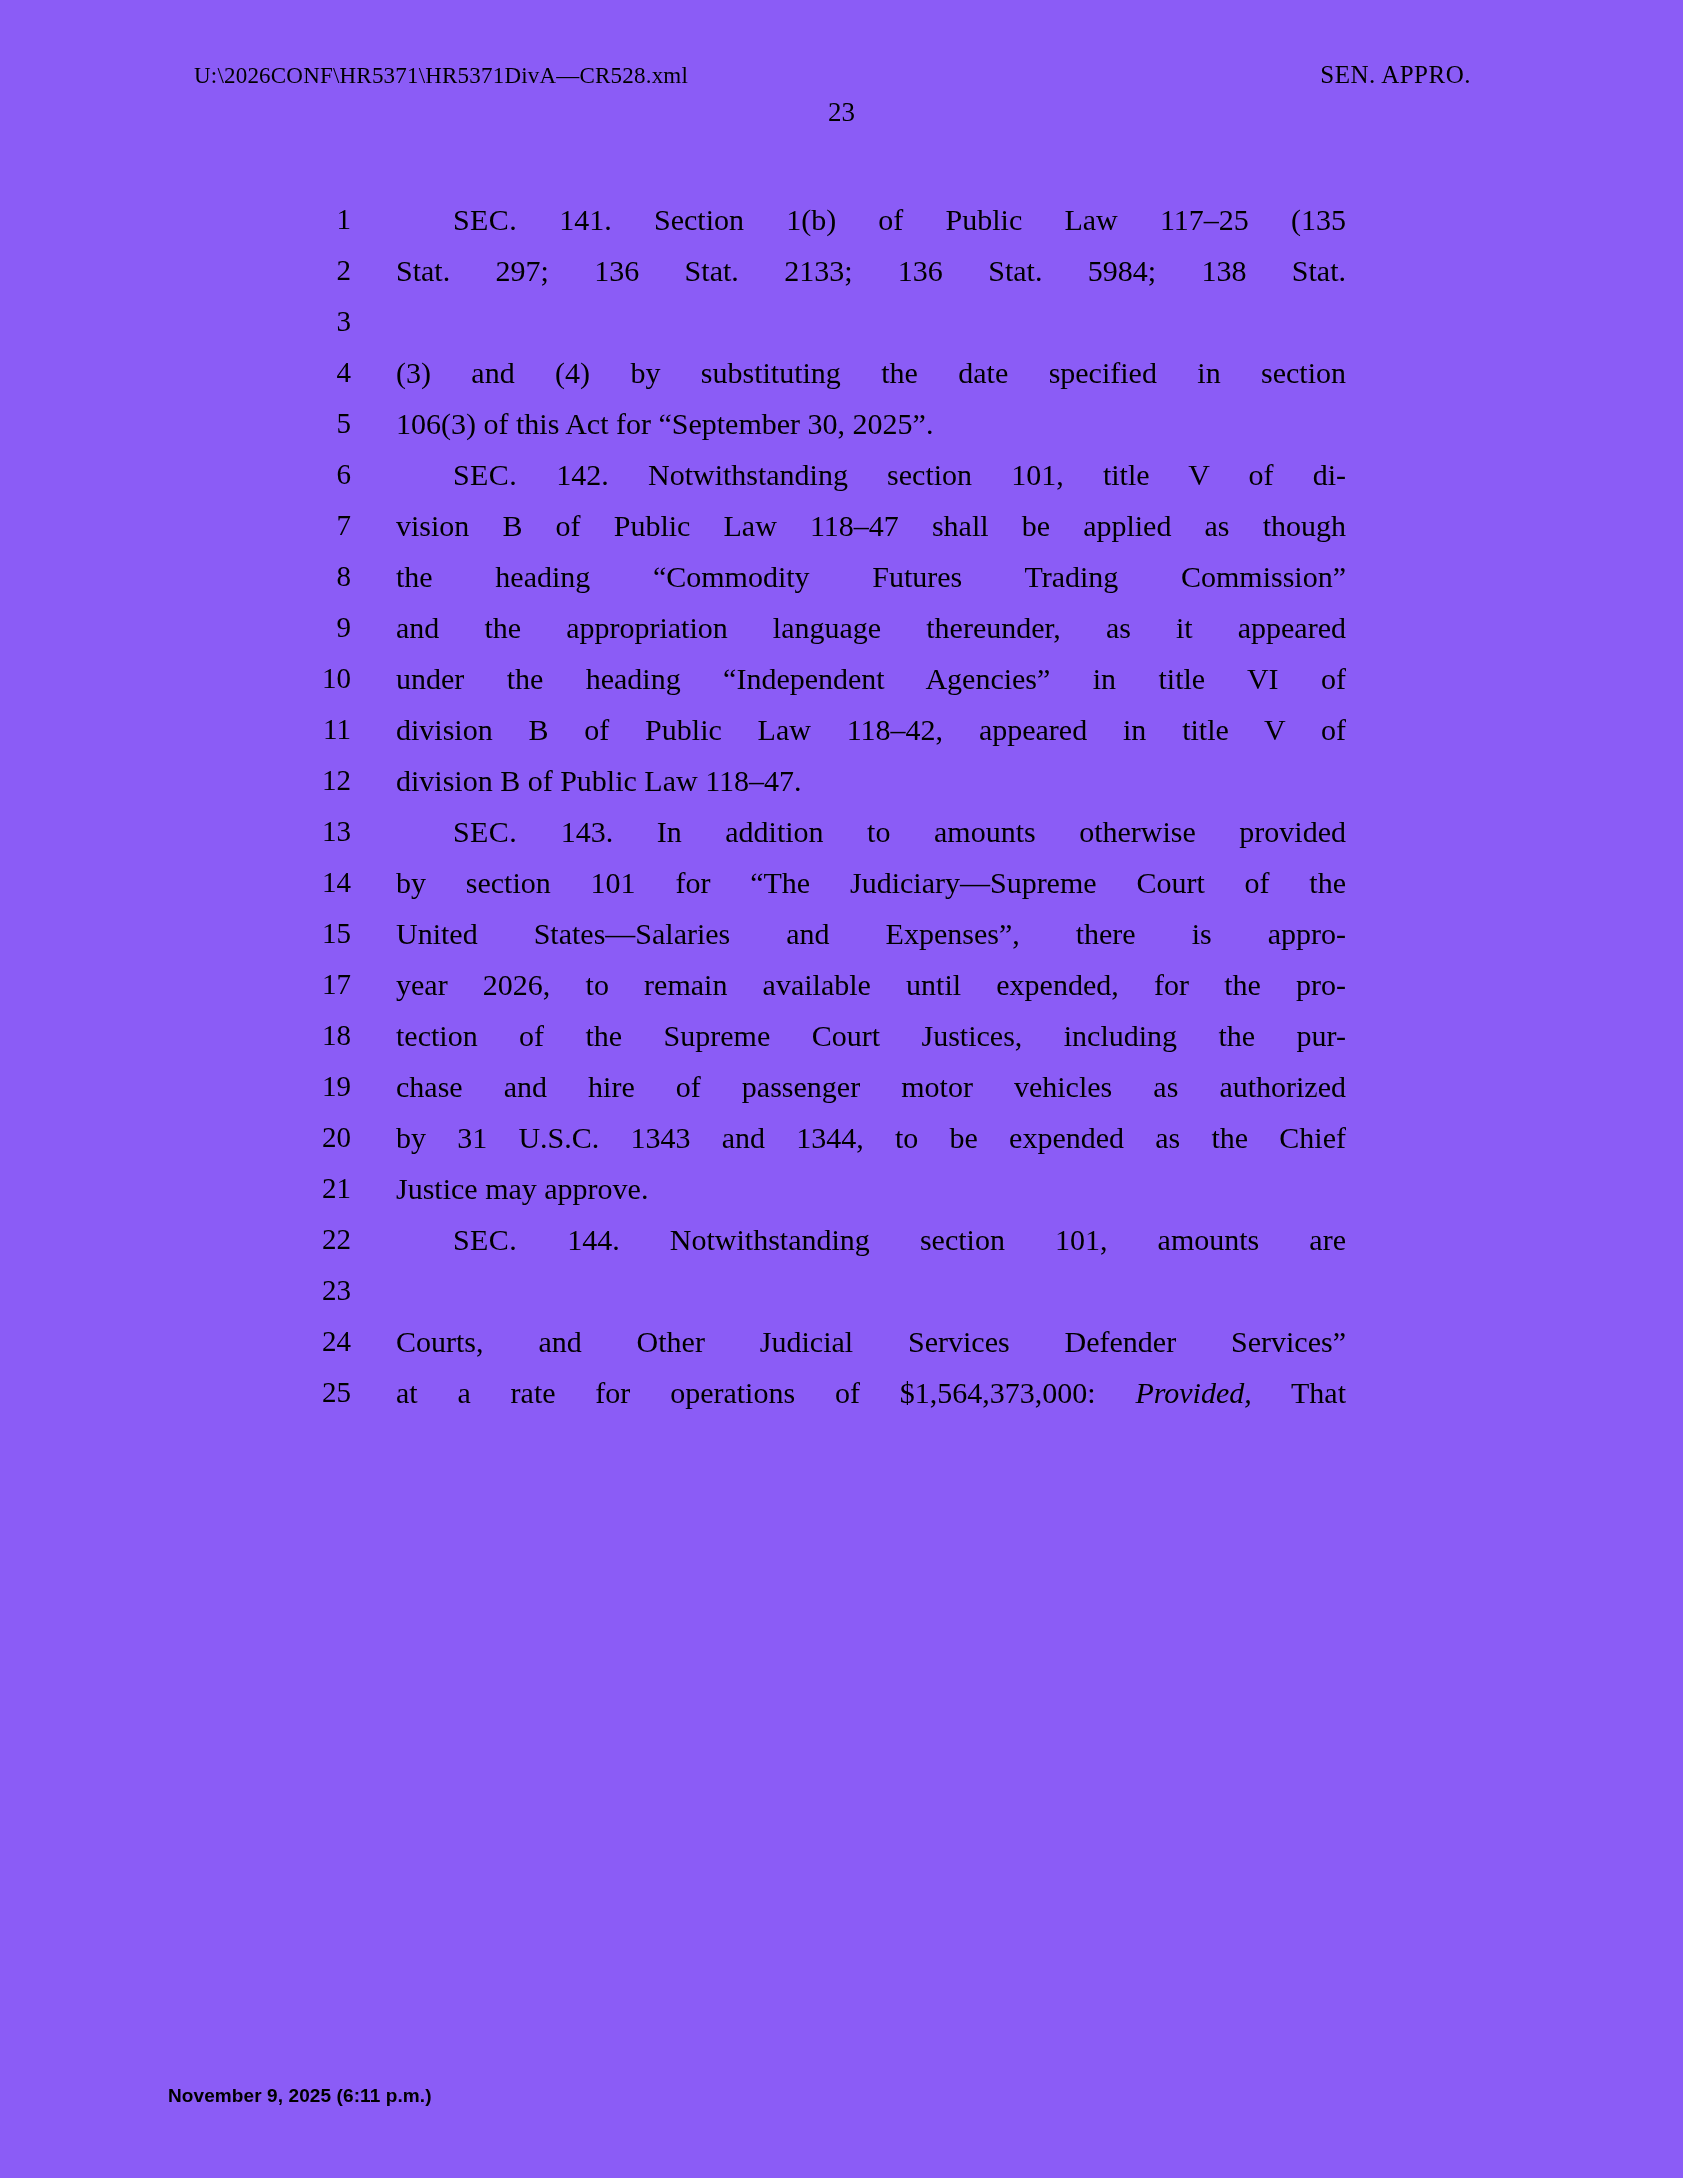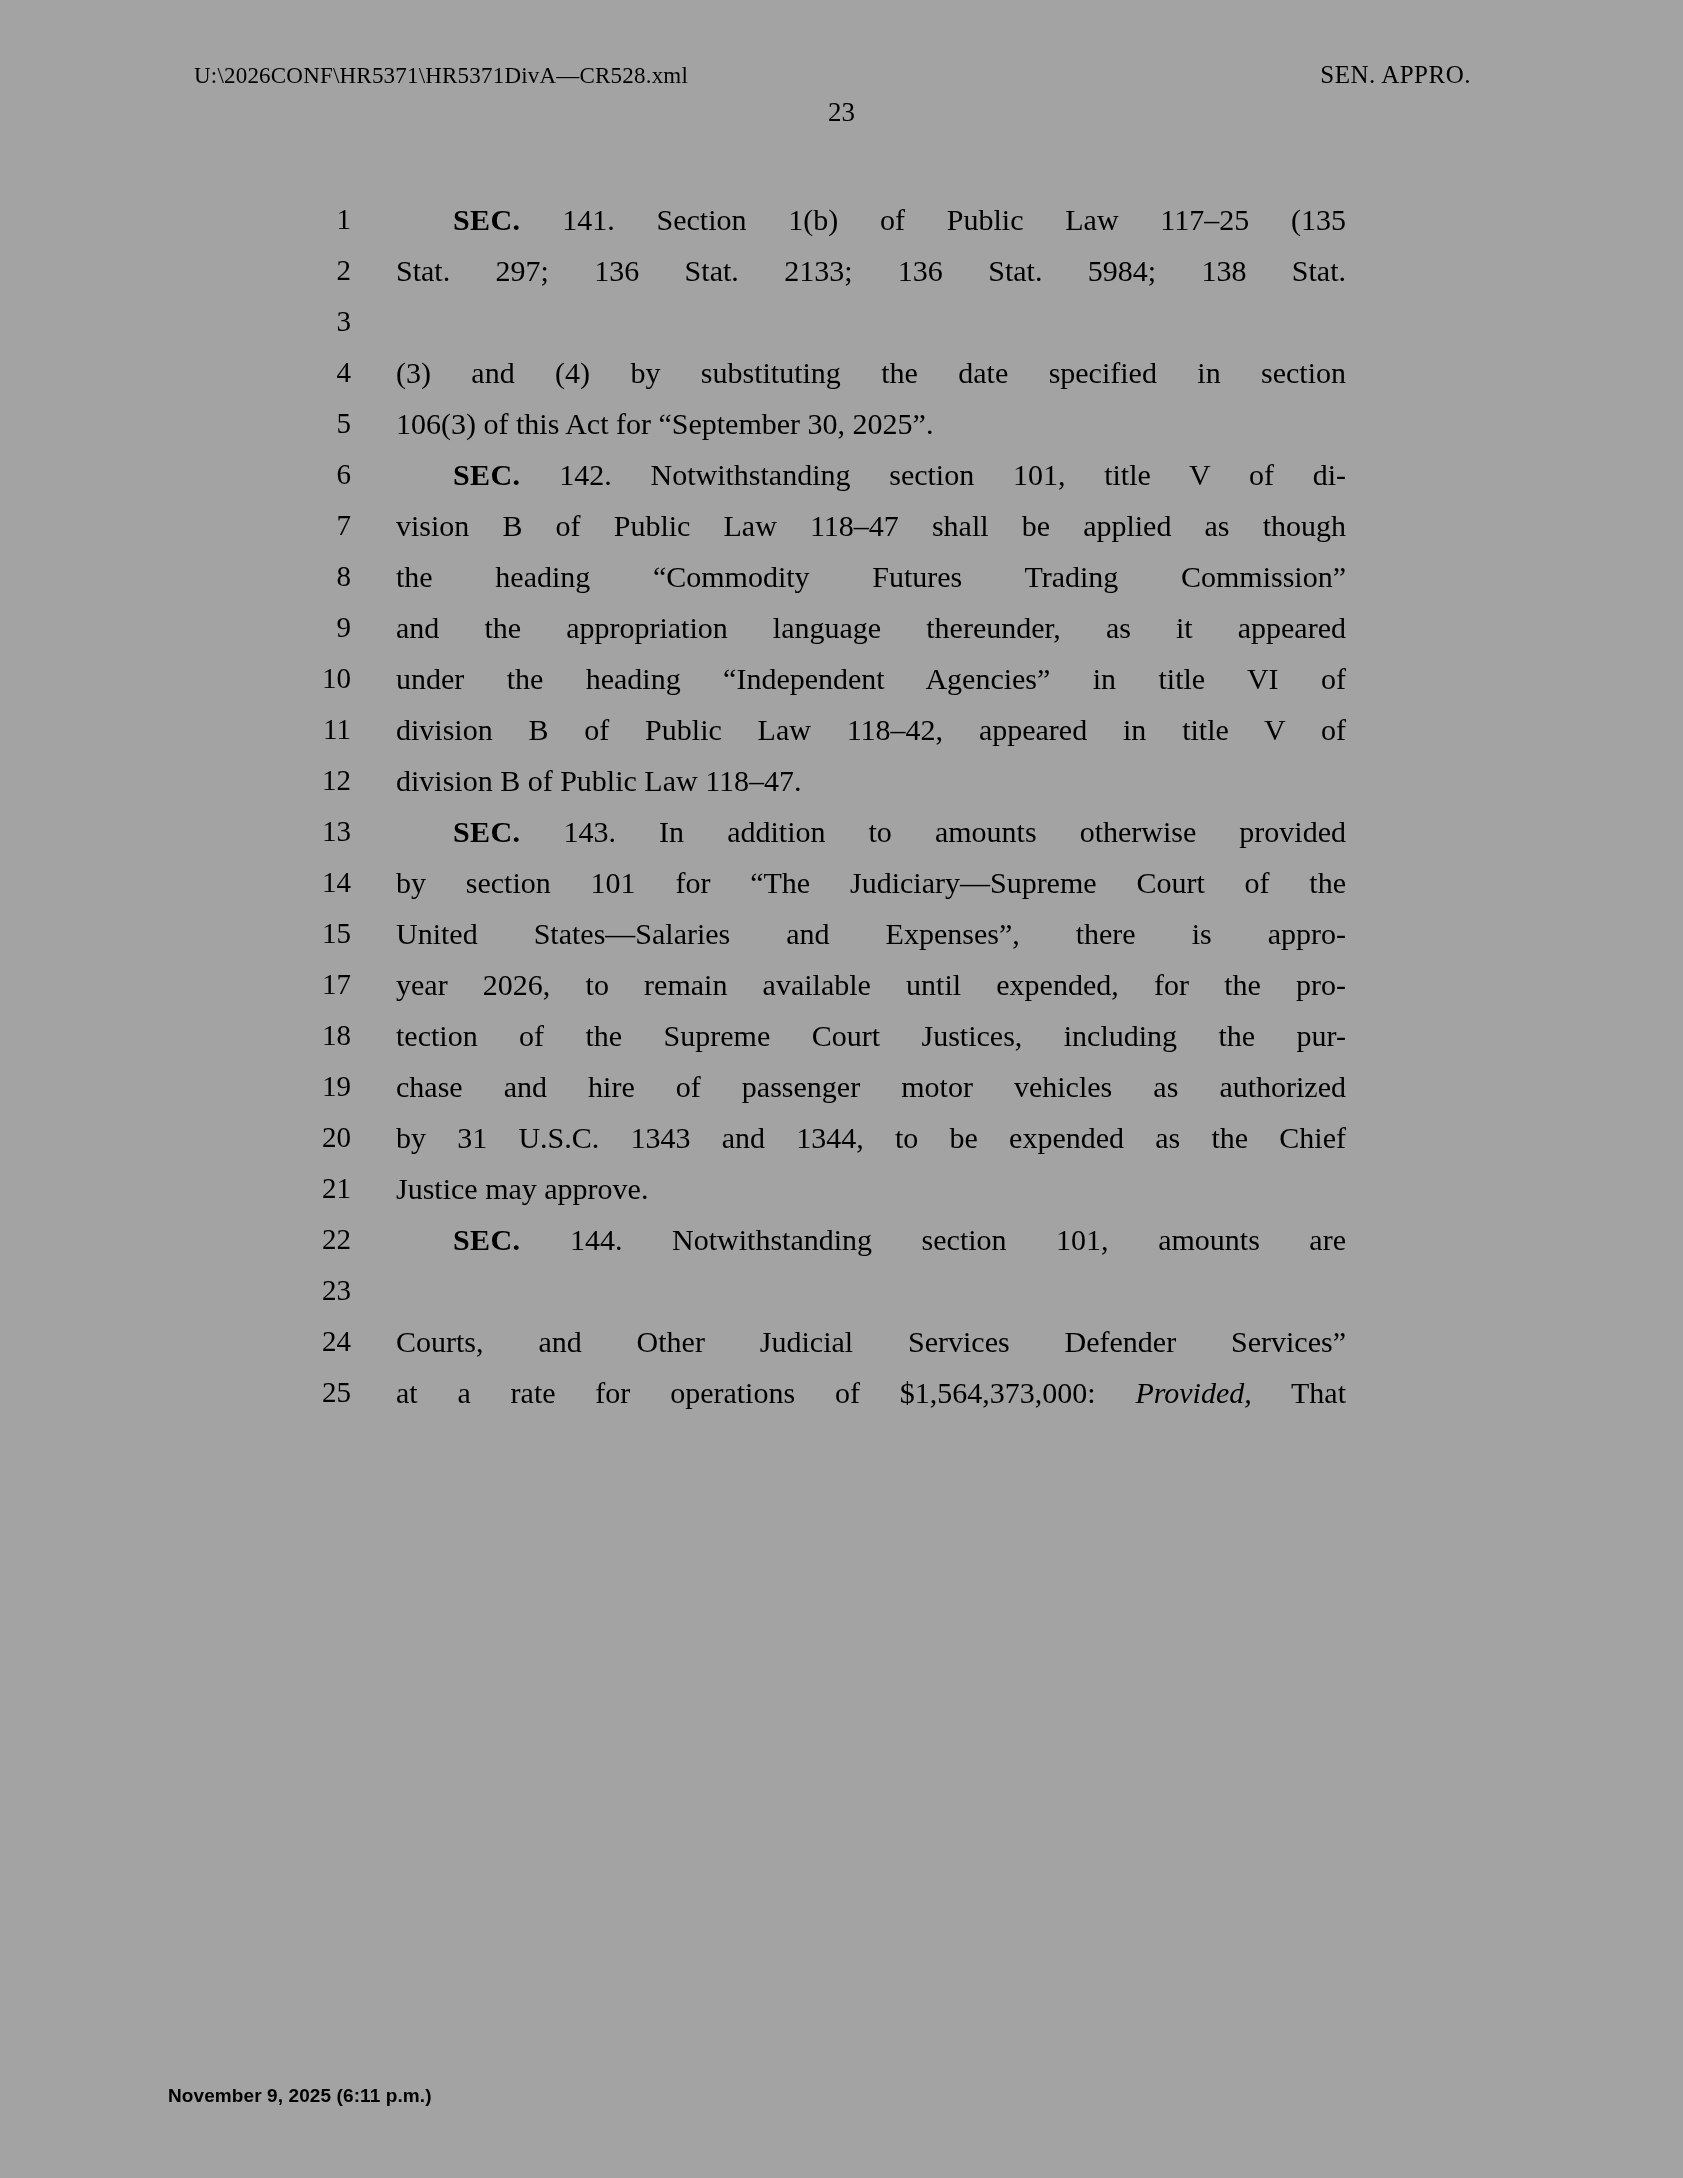--- a/index.html
+++ b/index.html
@@ -4,21 +4,21 @@
 <style>
   html, body {
     margin: 0;
     padding: 0;
     background: #ffffff;
   }
   .page {
     position: relative;
     width: 1683px;
     height: 2178px;
-    background: #a3a3a3;
+    background: #8b5cf6;
     font-family: "Liberation Serif", "DejaVu Serif", serif;
     color: #000000;
     overflow: hidden;
   }
 
   
   .runhead {
     position: absolute;
     top: 61px;
     left: 194px;
@@ -91,21 +91,20 @@
     text-align: left;
     text-align-last: left;
   }
   .indent {
     display: inline-block;
     width: 57px;
   }
   .sc {
     font-variant: small-caps;
     letter-spacing: 0.4px;
-    font-weight: bold;
   }
   .ital {
     font-style: italic;
   }
 
   
   .footer {
     position: absolute;
     left: 168px;
     top: 2085px;

